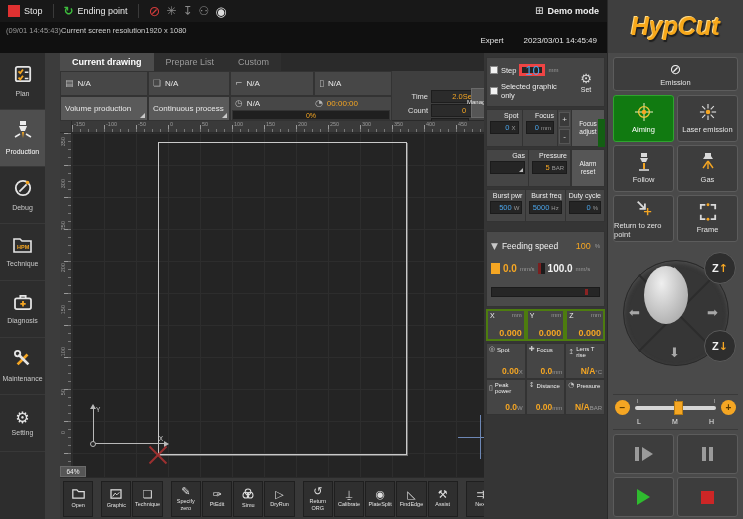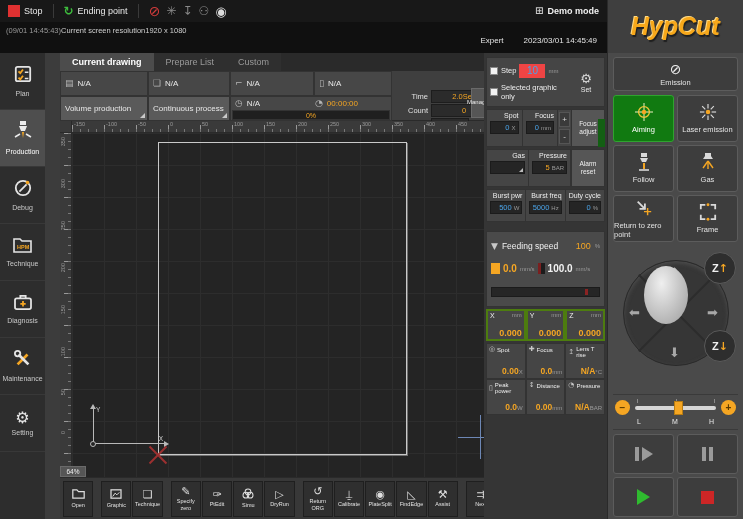--- a/index.html
+++ b/index.html
@@ -115,21 +115,21 @@
   .tool-btn .t-lb{font-size:5.5px;text-align:center;line-height:1.1;}
   .tool-btn.g{margin-left:7px;}
   
   .mid{position:absolute;left:484px;top:53px;width:123px;height:466px;background:#353535;padding:2px;display:flex;flex-direction:column;}
   .no-next{margin-top:20px;height:44px;background:#565656;border:1px solid #6a6a6a;display:flex;align-items:center;justify-content:center;color:#f2f2f2;font-size:8.5px;}
   .sec{background:#454545;border:1px solid #333;margin-top:2px;display:flex;}
   .step-sec{height:50px;padding:3px;}
   .step-col{flex:1;display:flex;flex-direction:column;justify-content:space-around;}
   .srow{display:flex;align-items:center;gap:3px;color:#ededed;font-size:7.5px;}
   .cb{width:8px;height:8px;background:#f2f2f2;border:1px solid #888;flex:0 0 auto;cursor:pointer;}
-  .mini-f{background:#252525;border:7px solid #ef4444;width:26px;height:12px;display:flex;align-items:center;justify-content:center;color:#4aa3e8;font-size:10px;}
+  .mini-f{background:#252525;border:3px solid #ef4444;width:26px;height:12px;display:flex;align-items:center;justify-content:center;color:#4aa3e8;font-size:13px;}
   .unit{color:#9a9a9a;font-size:6px;}
   .set-btn{width:30px;display:flex;flex-direction:column;align-items:center;justify-content:center;gap:1px;color:#e8e8e8;font-size:7px;cursor:pointer;}
   .set-btn .ic{font-size:13px;color:#d9d9d9;}
   .fg{flex:1;padding:2px 3px;display:flex;flex-direction:column;gap:2px;border-right:1px solid #333;}
   .fg-l{text-align:right;color:#ededed;font-size:7px;}
   .fg-f{background:#252525;border:1px solid #1b1b1b;height:13px;display:flex;align-items:center;justify-content:flex-end;gap:2px;padding:0 2px;font-size:7.5px;}
   .blue{color:#4aa3e8;}
   .sf-sec{height:38px;}
   .pm{width:13px;display:flex;flex-direction:column;gap:2px;padding:2px 1px;}
   .pm div{flex:1;background:#3a3a3a;border:1px solid #555;color:#ddd;font-size:8px;display:flex;align-items:center;justify-content:center;cursor:pointer;}

